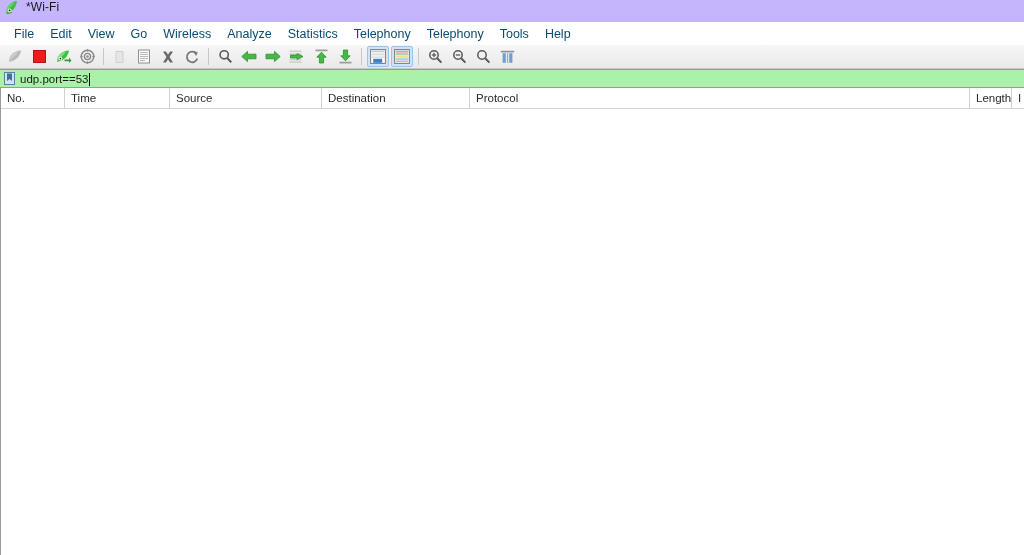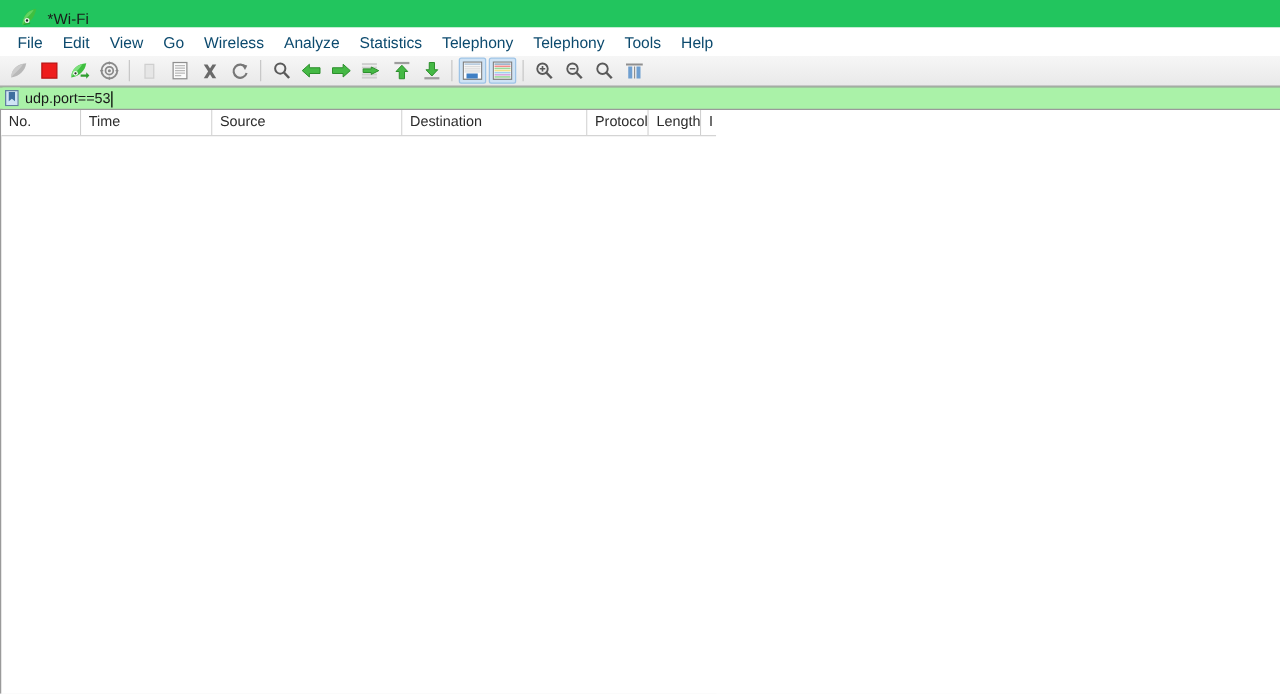--- a/index.html
+++ b/index.html
@@ -14,24 +14,24 @@
   .app {
     width: 1024px; height: 555px;
     display: flex; flex-direction: column;
     background: #f0f0f0;
     position: relative;
   }
 
   
   .titlebar {
     height: 22px;
-    background: #22c55e;
-    display: flex;
-    align-items: flex-end;
-    padding-left: 16px;
+    background: #c4b5fd;
+    display: flex;
+    align-items: flex-start;
+    padding-left: 4px;
     flex: 0 0 22px;
   }
   .title-logo {
     width: 18px; height: 16px;
     margin-right: 4px;
     position: relative;
     flex: 0 0 18px;
   }
   .title-text {
     font-size: 12px;
@@ -127,21 +127,21 @@
     margin-left: 1px;
     vertical-align: middle;
     position: relative;
     top: 1px;
   }
 
   
   .list-area {
     flex: 1 1 auto;
     display: flex;
-    flex-direction: row;
+    flex-direction: column;
     background: #ffffff;
     border-left: 1px solid #9a9a9a;
     overflow: hidden;
   }
   .col-header {
     height: 21px;
     flex: 0 0 21px;
     background: #ffffff;
     border-bottom: 1px solid #d4d4d4;
     display: flex;

